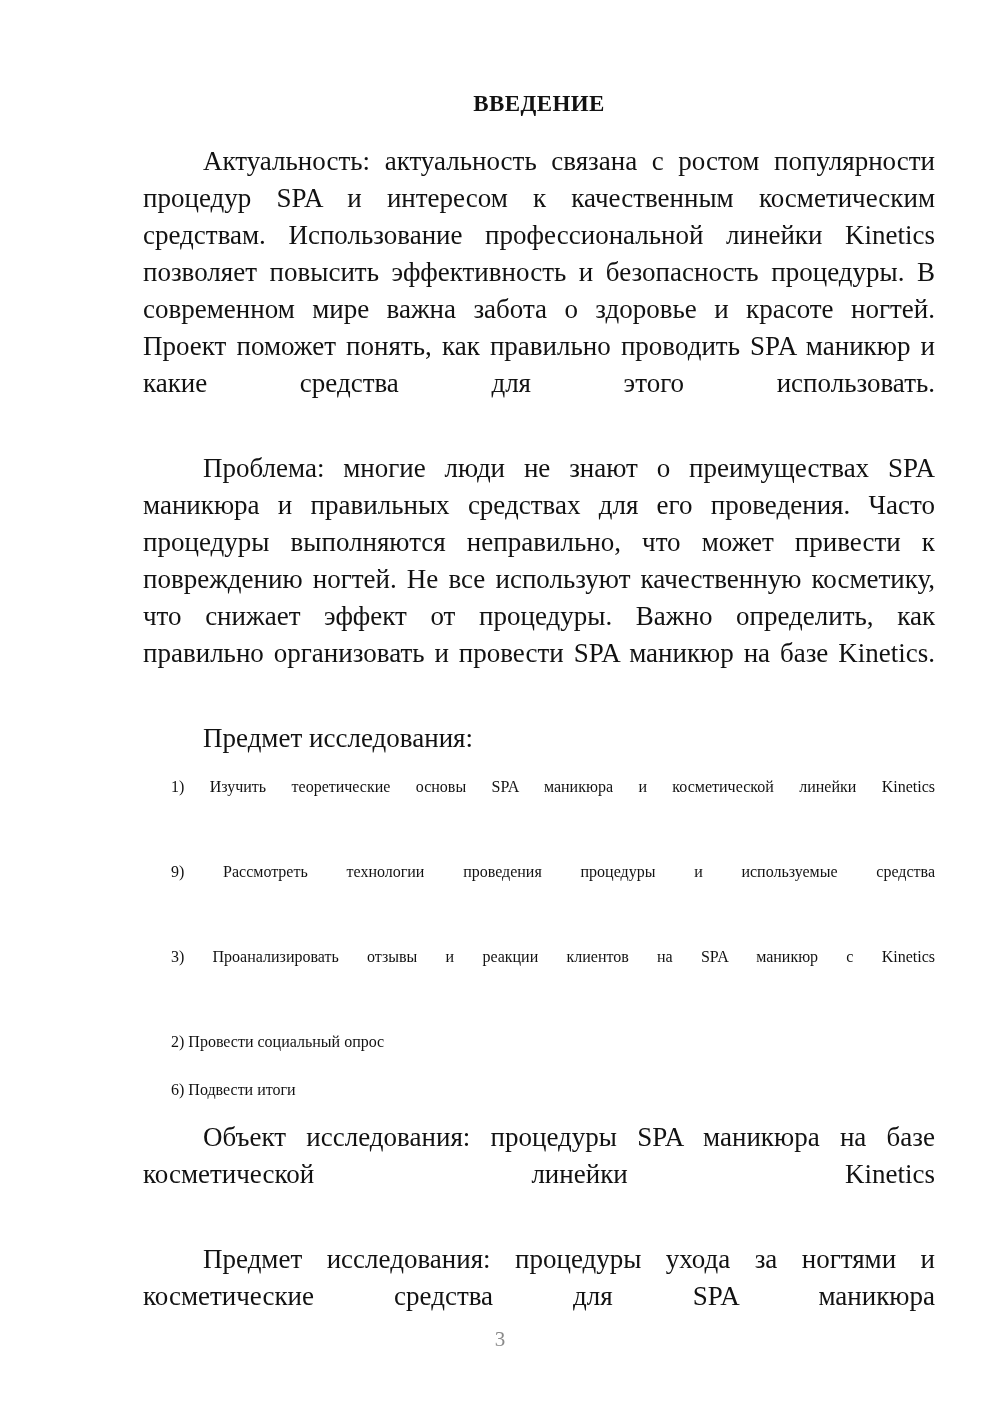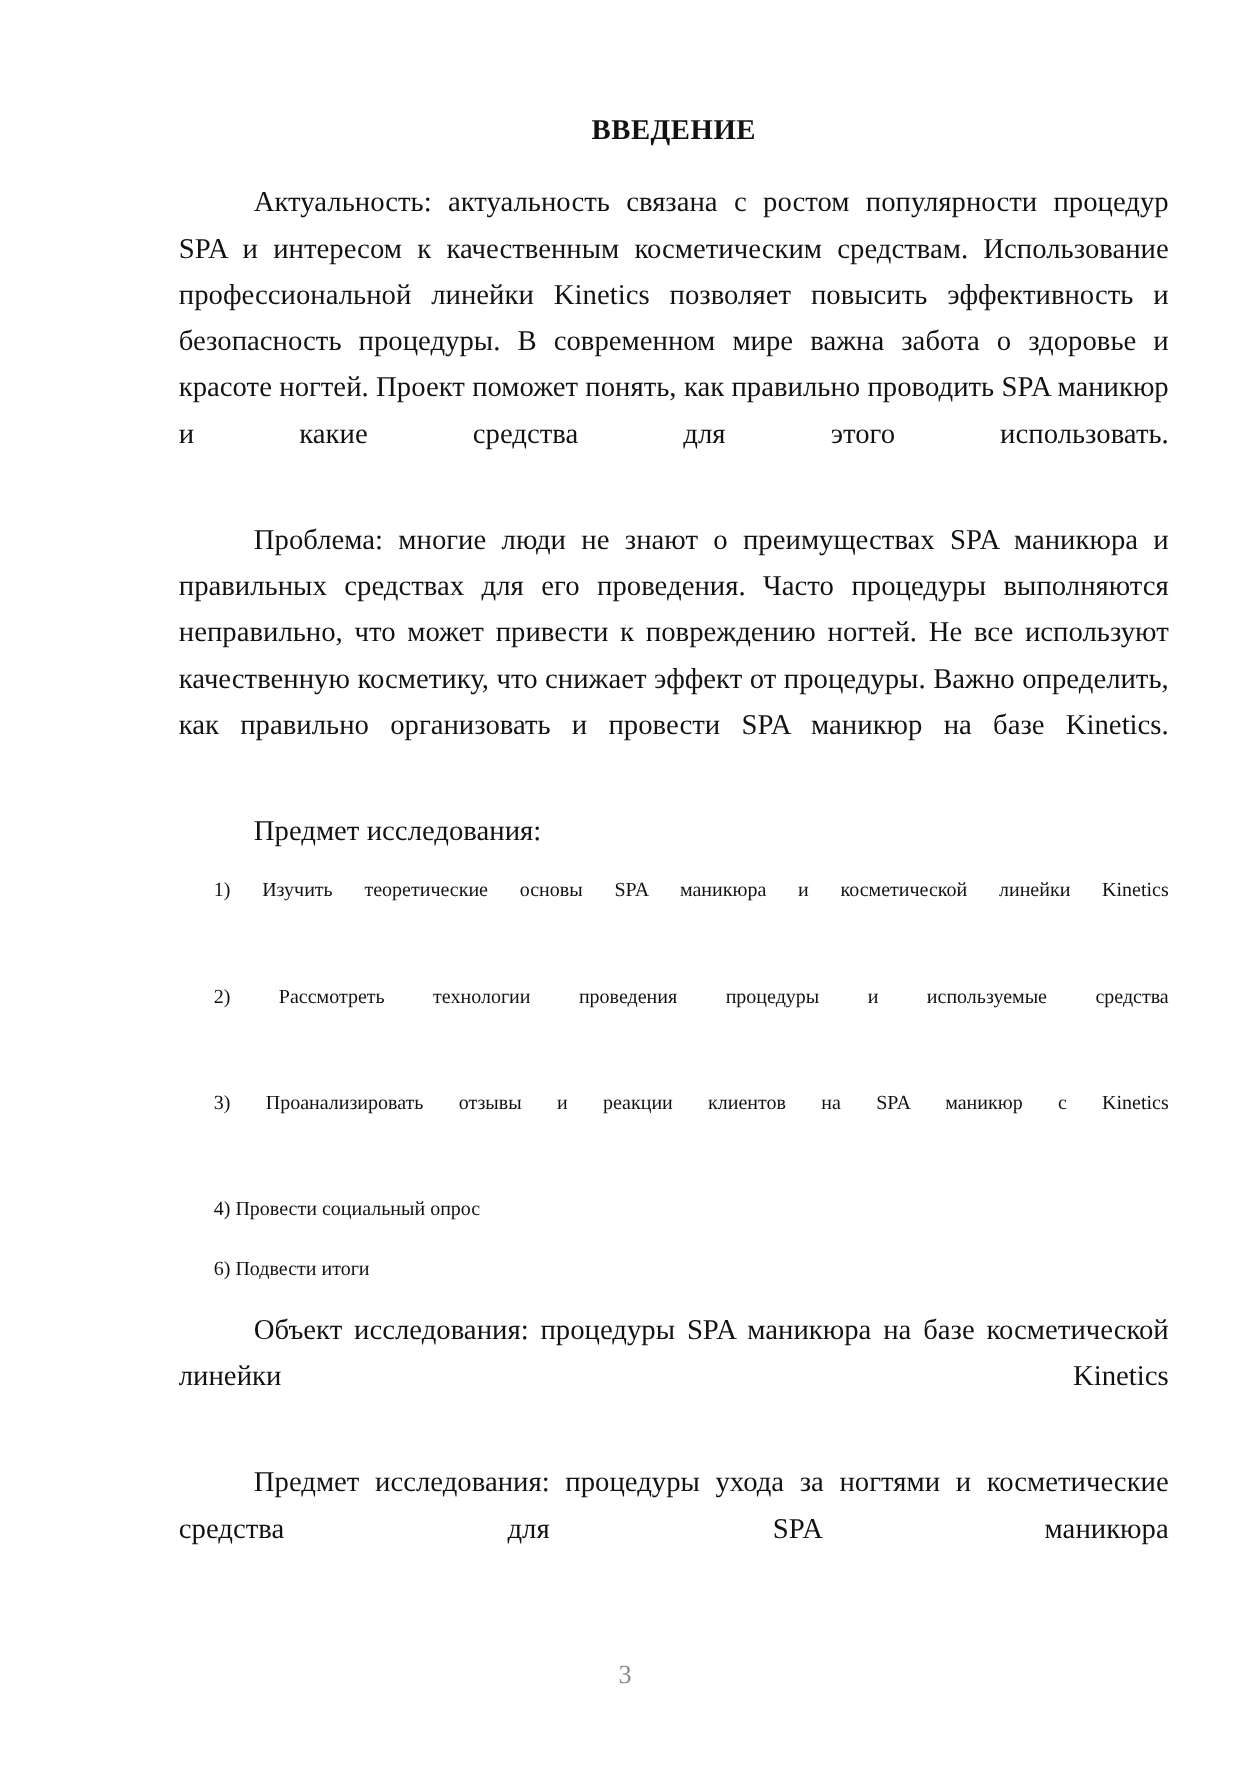--- a/index.html
+++ b/index.html
@@ -31,21 +31,21 @@
   .doc-heading {
     font-size: 23px;
     font-weight: bold;
     text-align: center;
     letter-spacing: 0.4px;
     margin: 0 0 24px 0;
     line-height: 1.35;
   }
 
   .para {
-    font-size: 23px;
+    font-size: 27px;
     line-height: 37px;
     text-align: justify;
     text-justify: inter-word;
     text-indent: 60px;
     margin: 0 0 11px 0;
     hyphens: none;
     word-spacing: 0.1px;
   }
 
   
@@ -100,25 +100,25 @@
 
     <p class="para">Актуальность: актуальность связана с ростом популярности процедур SPA и интересом к качественным косметическим средствам. Использование профессиональной линейки Kinetics позволяет повысить эффективность и безопасность процедуры. В современном мире важна забота о здоровье и красоте ногтей. Проект поможет понять, как правильно проводить SPA маникюр и какие средства для этого использовать.</p>
 
     <p class="para">Проблема: многие люди не знают о преимуществах SPA маникюра и правильных средствах для его проведения. Часто процедуры выполняются неправильно, что может привести к повреждению ногтей. Не все используют качественную косметику, что снижает эффект от процедуры. Важно определить, как правильно организовать и провести SPA маникюр на базе Kinetics.</p>
 
 
     <p class="para no-stretch">Предмет исследования:</p>
 
     <p class="list-item">1)  Изучить теоретические основы SPA маникюра и косметической линейки Kinetics</p>
 
-    <p class="list-item">2)  Рассмотреть технологии проведения процедуры и используемые средства</p>
+    <p class="list-item">9)  Рассмотреть технологии проведения процедуры и используемые средства</p>
 
     <p class="list-item">3) Проанализировать отзывы и реакции клиентов на SPA маникюр с Kinetics</p>
 
-    <p class="list-item short">4) Провести социальный опрос</p>
+    <p class="list-item short">2) Провести социальный опрос</p>
 
     <p class="list-item short">6) Подвести итоги</p>
 
     <p class="para">Объект исследования: процедуры SPA маникюра на базе косметической линейки Kinetics</p>
 
     <p class="para">Предмет исследования: процедуры ухода за ногтями и косметические средства для SPA маникюра</p>
 
   </div>
 
   <div class="page-number">3</div>

